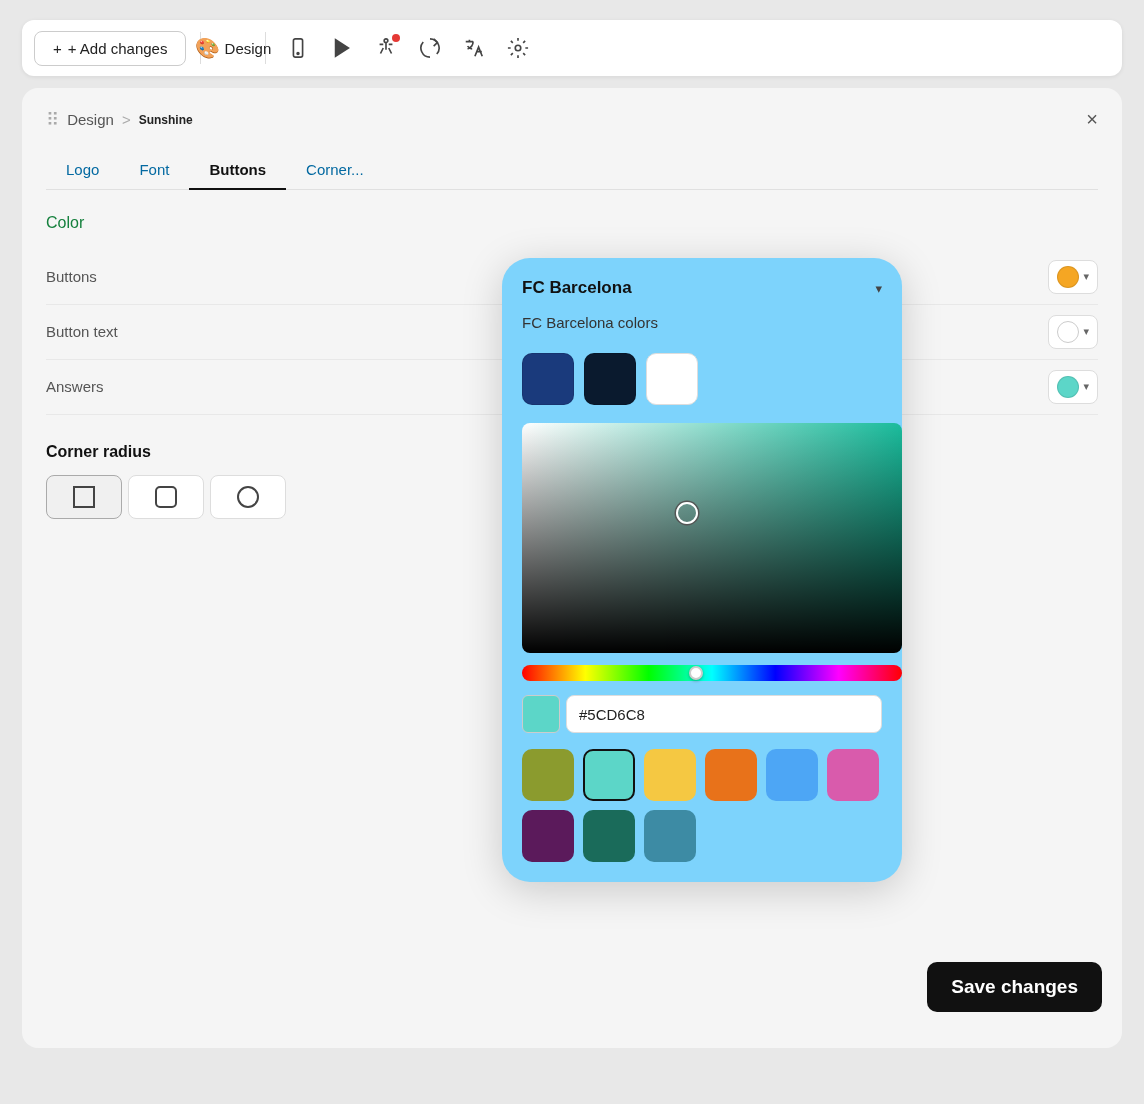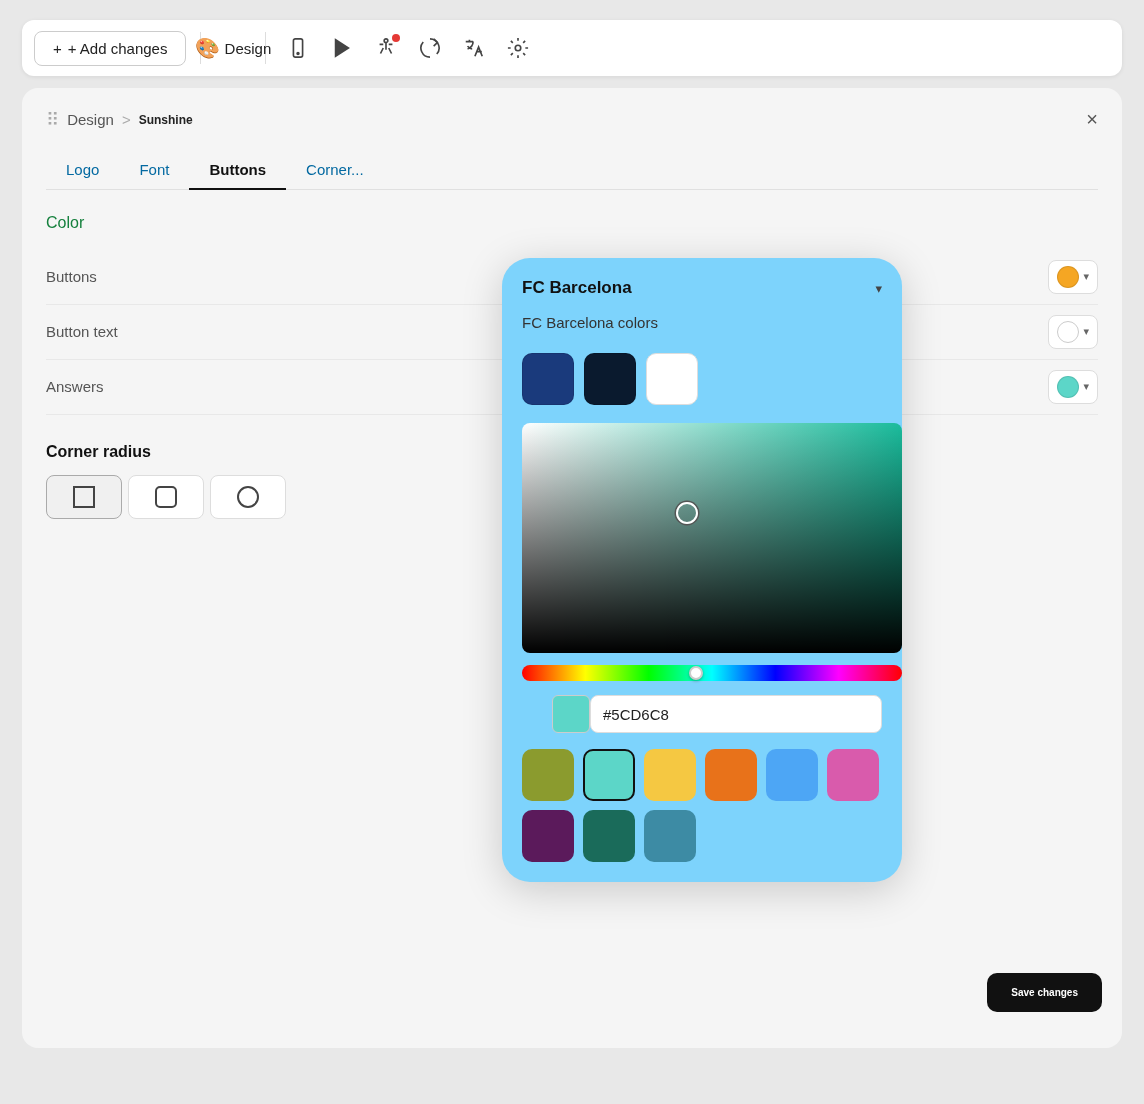--- a/index.html
+++ b/index.html
@@ -316,23 +316,22 @@
       top: 1px;
       left: 44%;
       box-shadow: 0 1px 3px rgba(0,0,0,0.3);
       cursor: pointer;
     }
 
     
     .picker-hex-row {
       display: flex;
       align-items: center;
-      gap: 0;
+      gap: 6px;
       margin-bottom: 16px;
-      margin-left: 30px;
     }
     .picker-hex-preview {
       width: 38px;
       height: 38px;
       border-radius: 6px;
       background: #5CD6C8;
       border: 1px solid #ccc;
       flex-shrink: 0;
     }
     .picker-hex-input {
@@ -366,21 +365,21 @@
     
     .save-changes-btn {
       position: absolute;
       bottom: 36px;
       right: 20px;
       background: #111;
       color: #fff;
       border: none;
       border-radius: 10px;
       padding: 14px 24px;
-      font-size: 10px;
+      font-size: 19px;
       font-weight: 600;
       cursor: pointer;
     }
   </style>
 </head>
 <body>
 
 <div class="toolbar">
   <button class="toolbar-add-btn">
     <span>+</span>

